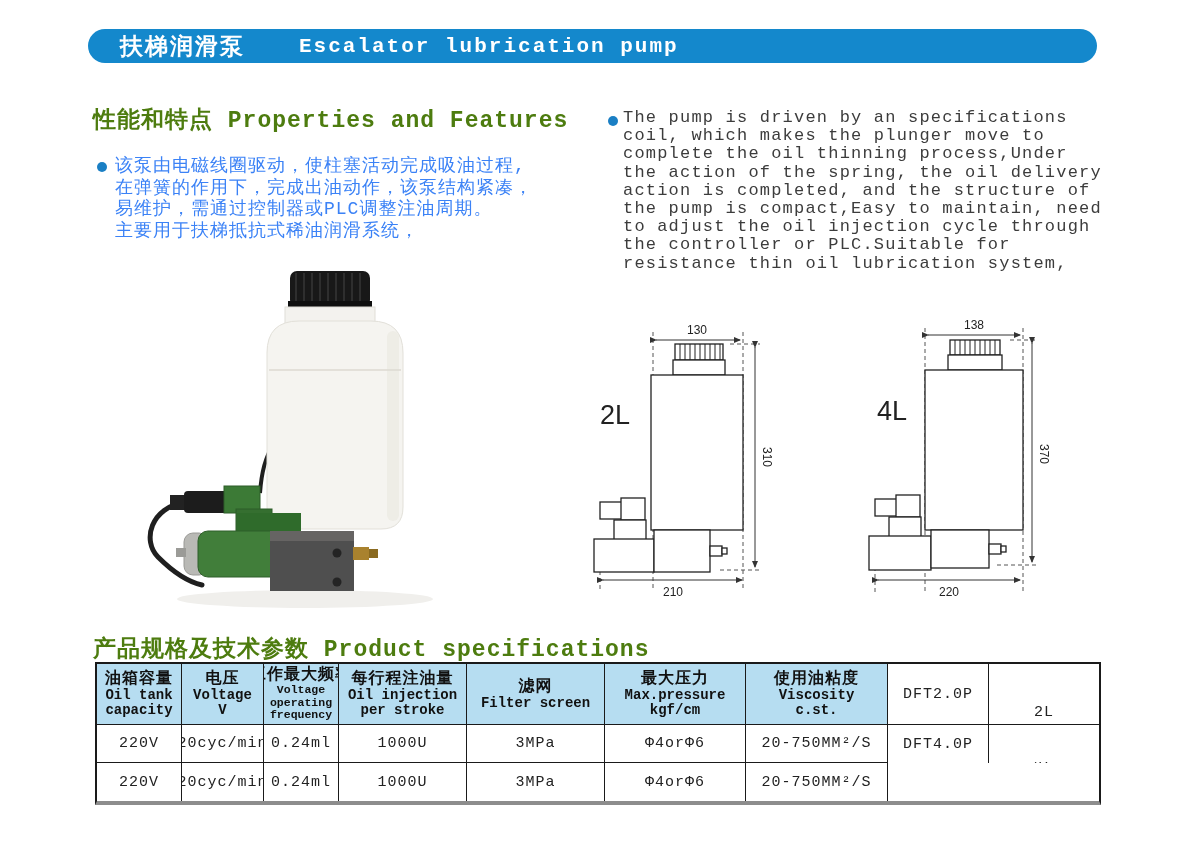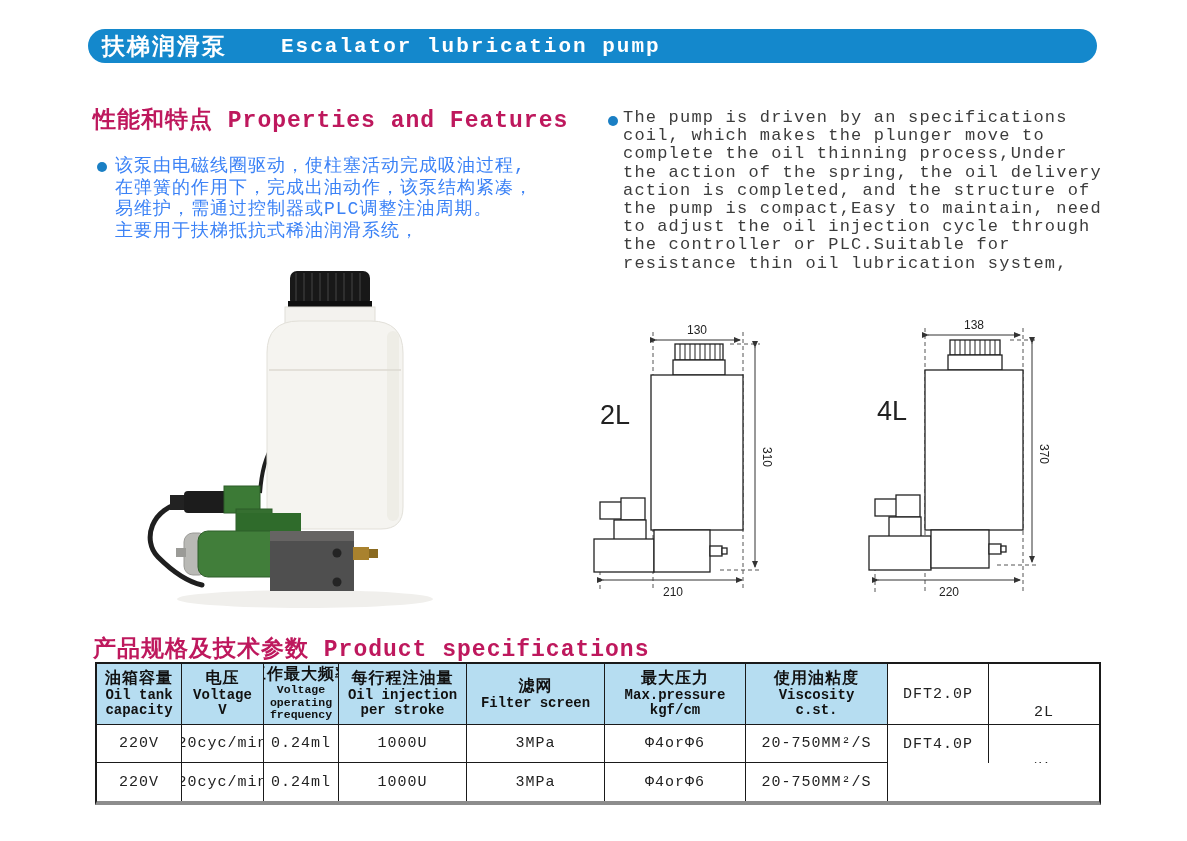--- a/index.html
+++ b/index.html
@@ -6,25 +6,25 @@
   body{
     width:1187px;height:841px;position:relative;background:#ffffff;overflow:hidden;
     font-family:"Liberation Mono","DejaVu Sans Mono",monospace;color:#3c3c3c;
   }
   
   .header-bar{
     position:absolute;left:88px;top:29px;width:1009px;height:34px;
     background:#1488cc;border-radius:17px;display:flex;align-items:center;
     padding-left:14px;box-sizing:border-box;gap:54px;
   }
-  .header-bar .cn{font-size:23px;font-weight:bold;color:#fff;letter-spacing:2px;}
+  .header-bar .cn{font-size:23px;font-weight:bold;color:#fff;letter-spacing:2px;margin-left:18px;}
   .header-bar .en{font-size:21px;font-weight:bold;color:#fff;letter-spacing:2px;}
   
   .sec-heading{
-    position:absolute;color:#be185d;font-weight:bold;font-size:23px;letter-spacing:1px;
+    position:absolute;color:#4d7c0f;font-weight:bold;font-size:23px;letter-spacing:1px;
     white-space:nowrap;
   }
   #features-heading{left:93px;top:104px;}
   #specs-heading{left:93px;top:633px;}
   
   .bullet{position:absolute;width:10px;height:10px;border-radius:50%;background:#1a7fc4;}
   #cn-bullet{left:97px;top:162px;}
   #en-bullet{left:608px;top:116px;}
   .para-cn{position:absolute;left:115px;top:156px;font-size:18px;line-height:21.5px;
     letter-spacing:1px;color:#3b82f6;white-space:nowrap;}

